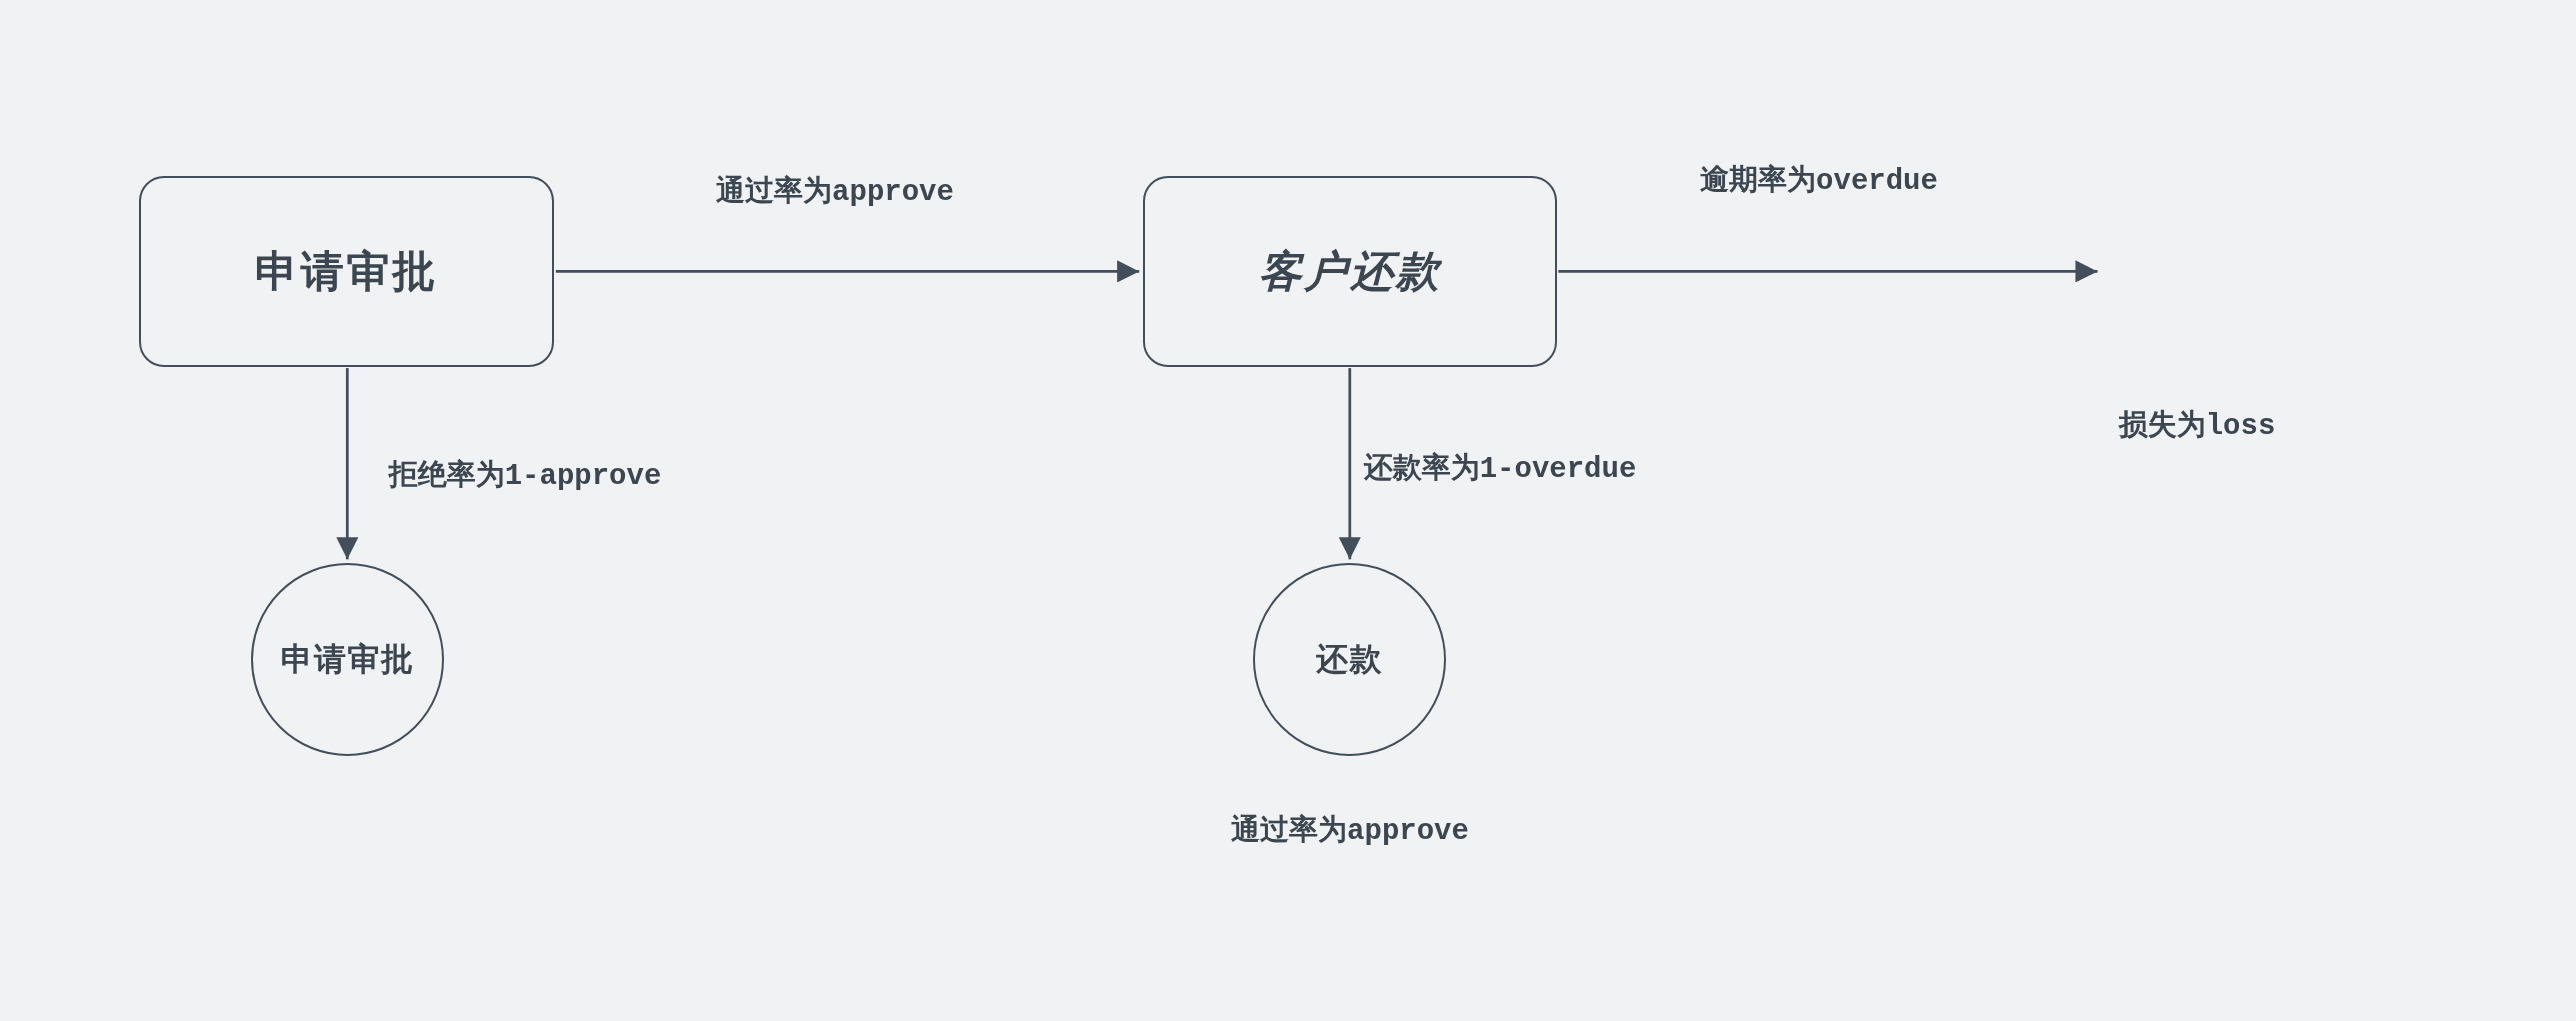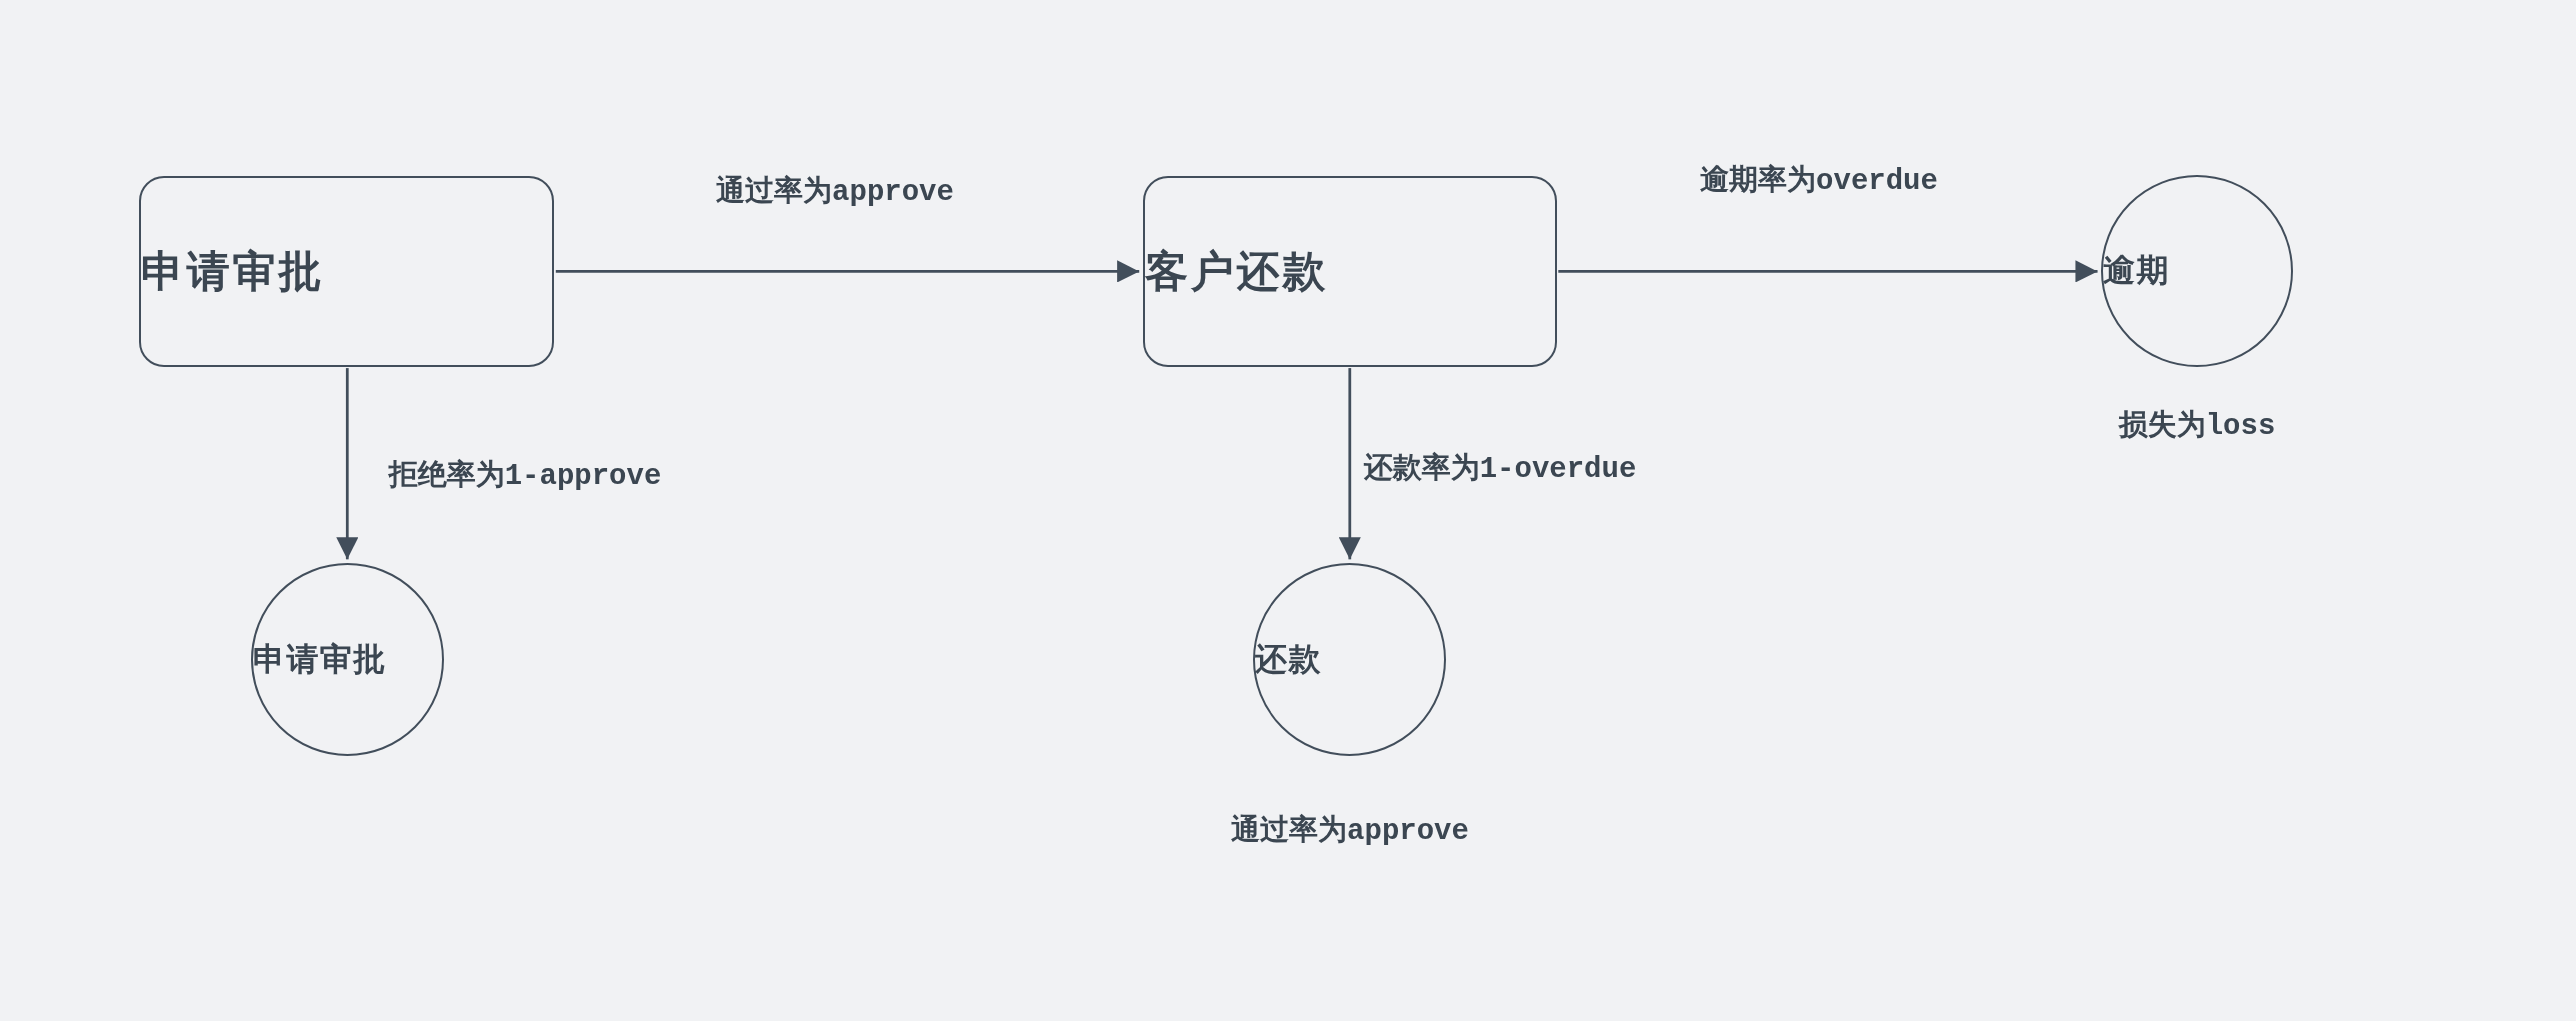--- a/index.html
+++ b/index.html
@@ -29,40 +29,40 @@
   .edges-layer * { pointer-events: auto; }
   .edge-line {
     stroke: #424e5b;
     stroke-width: 4;
     fill: none;
   }
   .node {
     position: absolute;
     display: flex;
     align-items: center;
-    justify-content: flex-start;
+    justify-content: center;
     box-sizing: border-box;
     border: 2.8px solid #424e5b;
     background: #f1f2f4;
     color: #3b4651;
     font-weight: bold;
     text-align: center;
   }
   .node.rect {
     border-radius: 25px;
     font-size: 43px;
     letter-spacing: 2.8px;
   }
   .node.circle {
     border-radius: 50%;
     font-size: 32px;
     letter-spacing: 1.4px;
   }
   .box-approval   { left: 139px;  top: 176px; width: 415px; height: 191px; }
-  .box-repayment  { left: 1143px; top: 176px; width: 414px; height: 191px; }
+  .box-repayment  { left: 1143px; top: 176px; width: 414px; height: 191px; font-style: italic; }
   .circle-overdue { left: 2101px; top: 175px; width: 192px; height: 192px; }
   .circle-reject  { left: 251px;  top: 563px; width: 193px; height: 193px; }
   .circle-repay   { left: 1253px; top: 563px; width: 193px; height: 193px; }
   .lbl {
     position: absolute;
     transform: translate(-50%, -50%);
     white-space: nowrap;
     color: #3b4651;
     font-size: 29px;
     font-weight: bold;
@@ -93,23 +93,20 @@
   </svg>
 
   <div class="node rect box-approval">
     <span>申请审批</span>
   </div>
 
   <div class="node rect box-repayment">
     <span>客户还款</span>
   </div>
 
-  <div class="node circle circle-overdue">
-    <span>逾期</span>
-  </div>
 
   <div class="node circle circle-reject">
     <span>申请审批</span>
   </div>
 
   <div class="node circle circle-repay">
     <span>还款</span>
   </div>
 
   <div class="lbl lbl-approve">通过率为approve</div>

